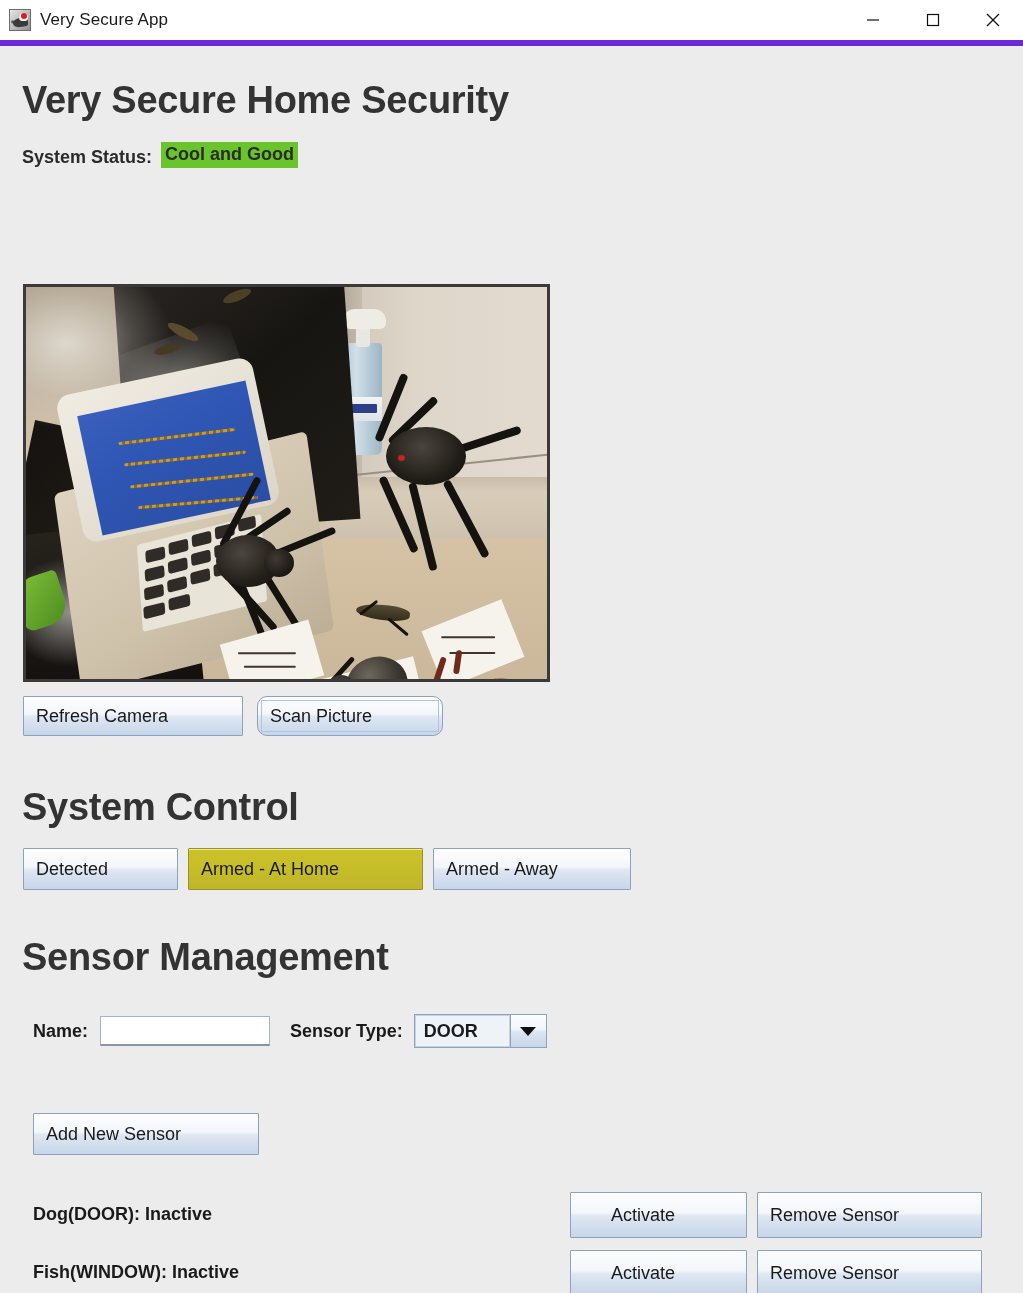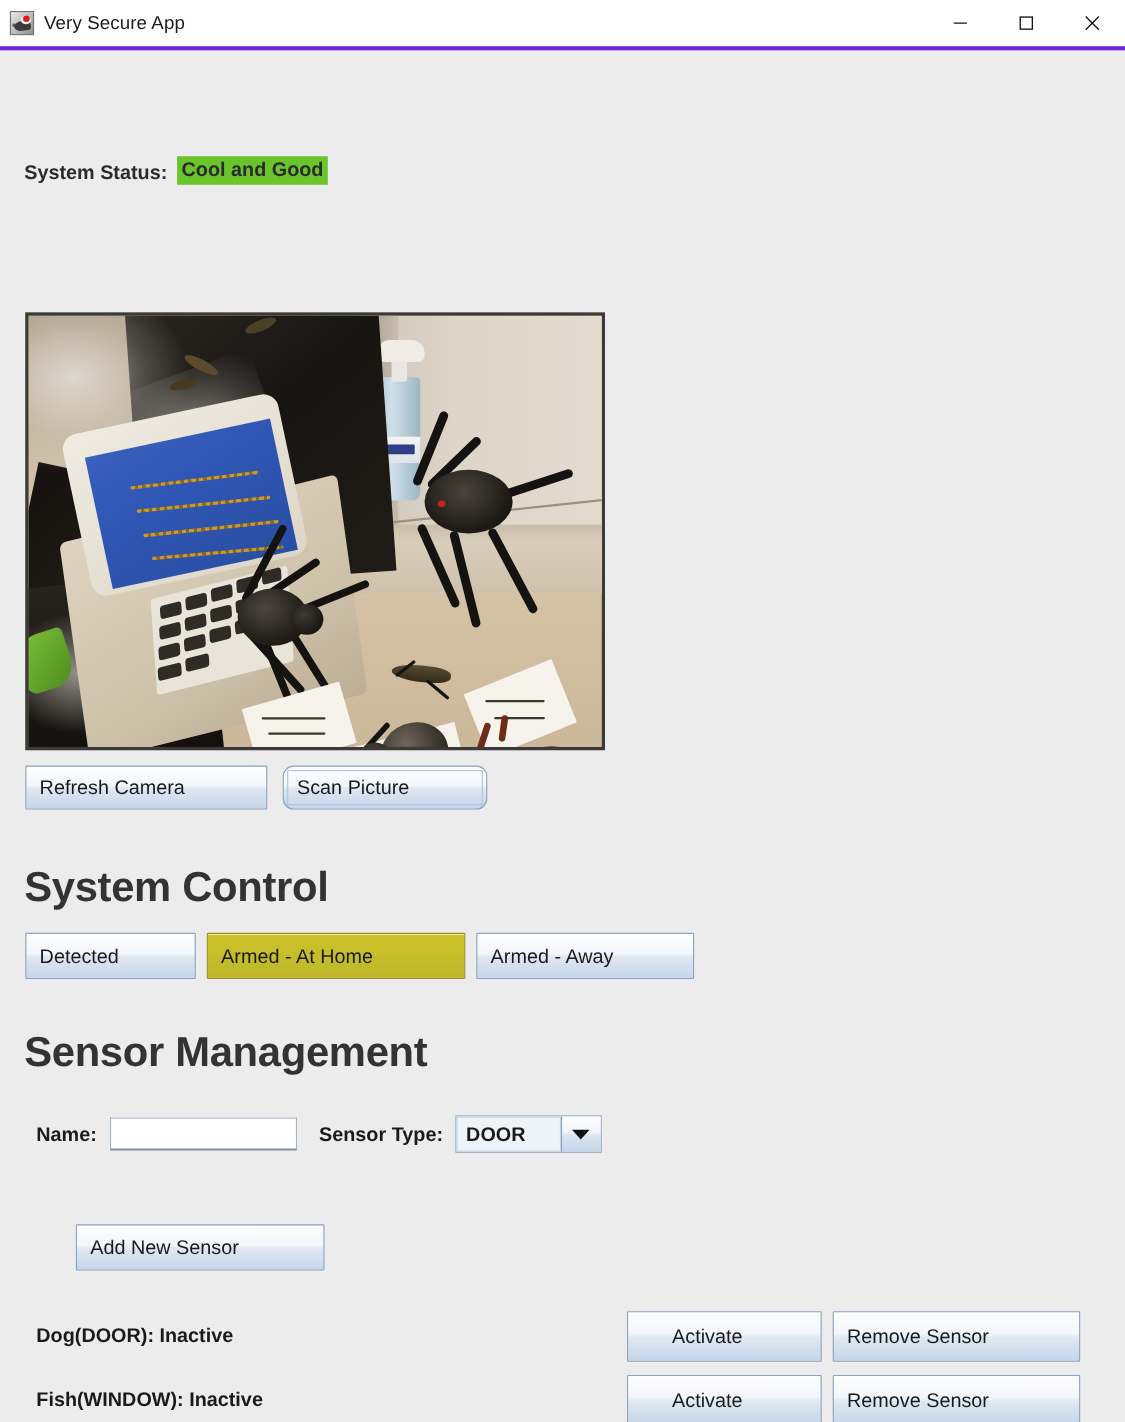--- a/index.html
+++ b/index.html
@@ -10,21 +10,21 @@
     overflow: hidden;
     background: #ececec;
     font-family: "Liberation Sans", sans-serif;
   }
 
   
   #titlebar {
     position: absolute; left: 0; top: 0;
     width: 1023px; height: 46px;
     background: #ffffff;
-    border-bottom: 4px solid #6d28d9;
+    border-bottom: 6px solid #6d28d9;
     display: flex; align-items: center;
   }
   #app-icon {
     width: 22px; height: 22px;
     margin-left: 9px; margin-right: 9px;
     position: relative;
     background: linear-gradient(135deg,#e8e8e8 0%, #b9b9b9 55%, #8f8f8f 100%);
     border: 1px solid #6e6e6e;
     flex: none;
     overflow: hidden;
@@ -371,21 +371,21 @@
     border-left: 1px solid #8ea2bb;
     display: flex; align-items: center; justify-content: center;
   }
   #sensor-type-arrow .caret {
     width: 0; height: 0;
     border-left: 8px solid transparent;
     border-right: 8px solid transparent;
     border-top: 9px solid #111111;
   }
 
-  #btn-add-sensor { left: 33px; top: 1067px; width: 226px; height: 42px; margin-left: 36px; }
+  #btn-add-sensor { left: 33px; top: 1067px; width: 226px; height: 42px; }
 
   
   .sensor-row {
     position: absolute;
     left: 0; width: 1023px; height: 48px;
   }
   #sensor-row-0 { top: 1146px; }
   #sensor-row-1 { top: 1204px; }
   .sensor-name {
     position: absolute; left: 33px; top: 12px;
@@ -422,20 +422,21 @@
       <svg width="18" height="18" viewBox="0 0 18 18">
           <line x1="3" y1="3" x2="15" y2="15" stroke="#111" stroke-width="1.2"></line>
           <line x1="15" y1="3" x2="3" y2="15" stroke="#111" stroke-width="1.2"></line>
         </svg>
     </div>
   </div>
 </div>
 
 <div id="content">
 
+  <h1 class="h1-title" id="page-title">Very Secure Home Security</h1>
 
   <div id="status-row">
     <span id="status-label">System Status:</span>
     <span id="status-value" style="background: rgb(106, 196, 44); color: rgb(43, 43, 43);">Cool and Good</span>
   </div>
 
 
   <div id="camera-frame">
     <div id="camera-photo">
       <div class="ph floor"></div>

